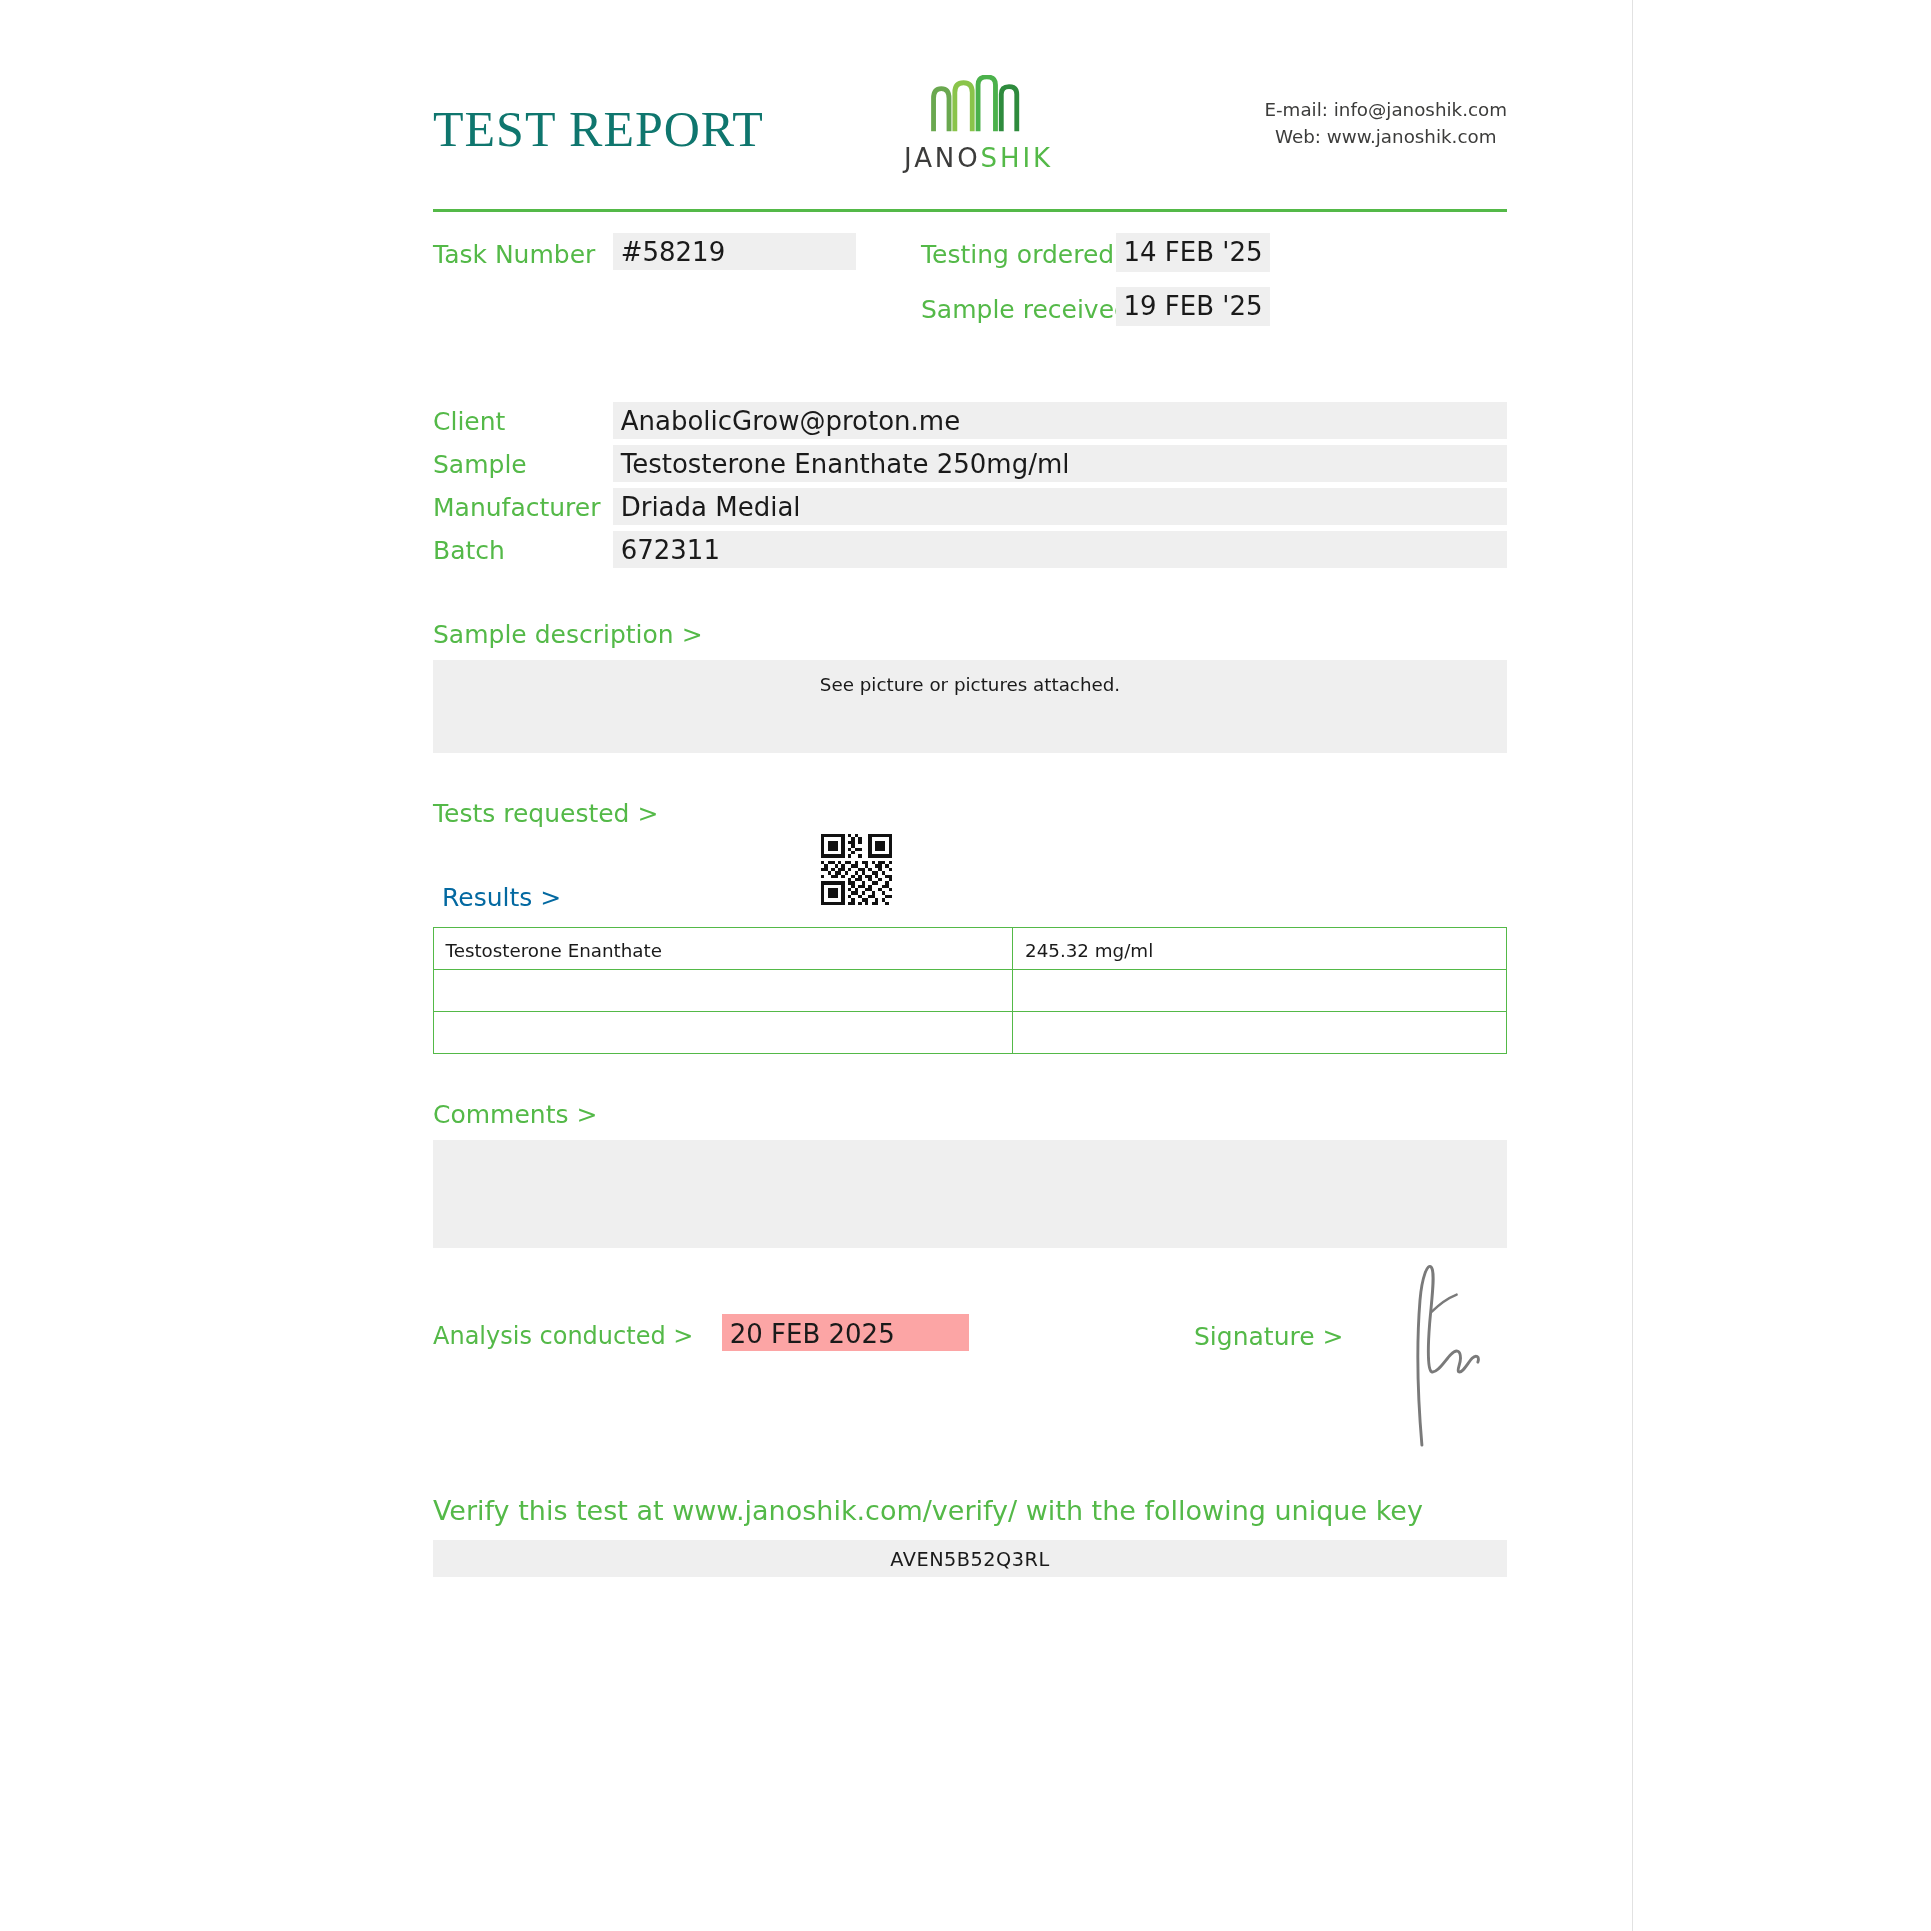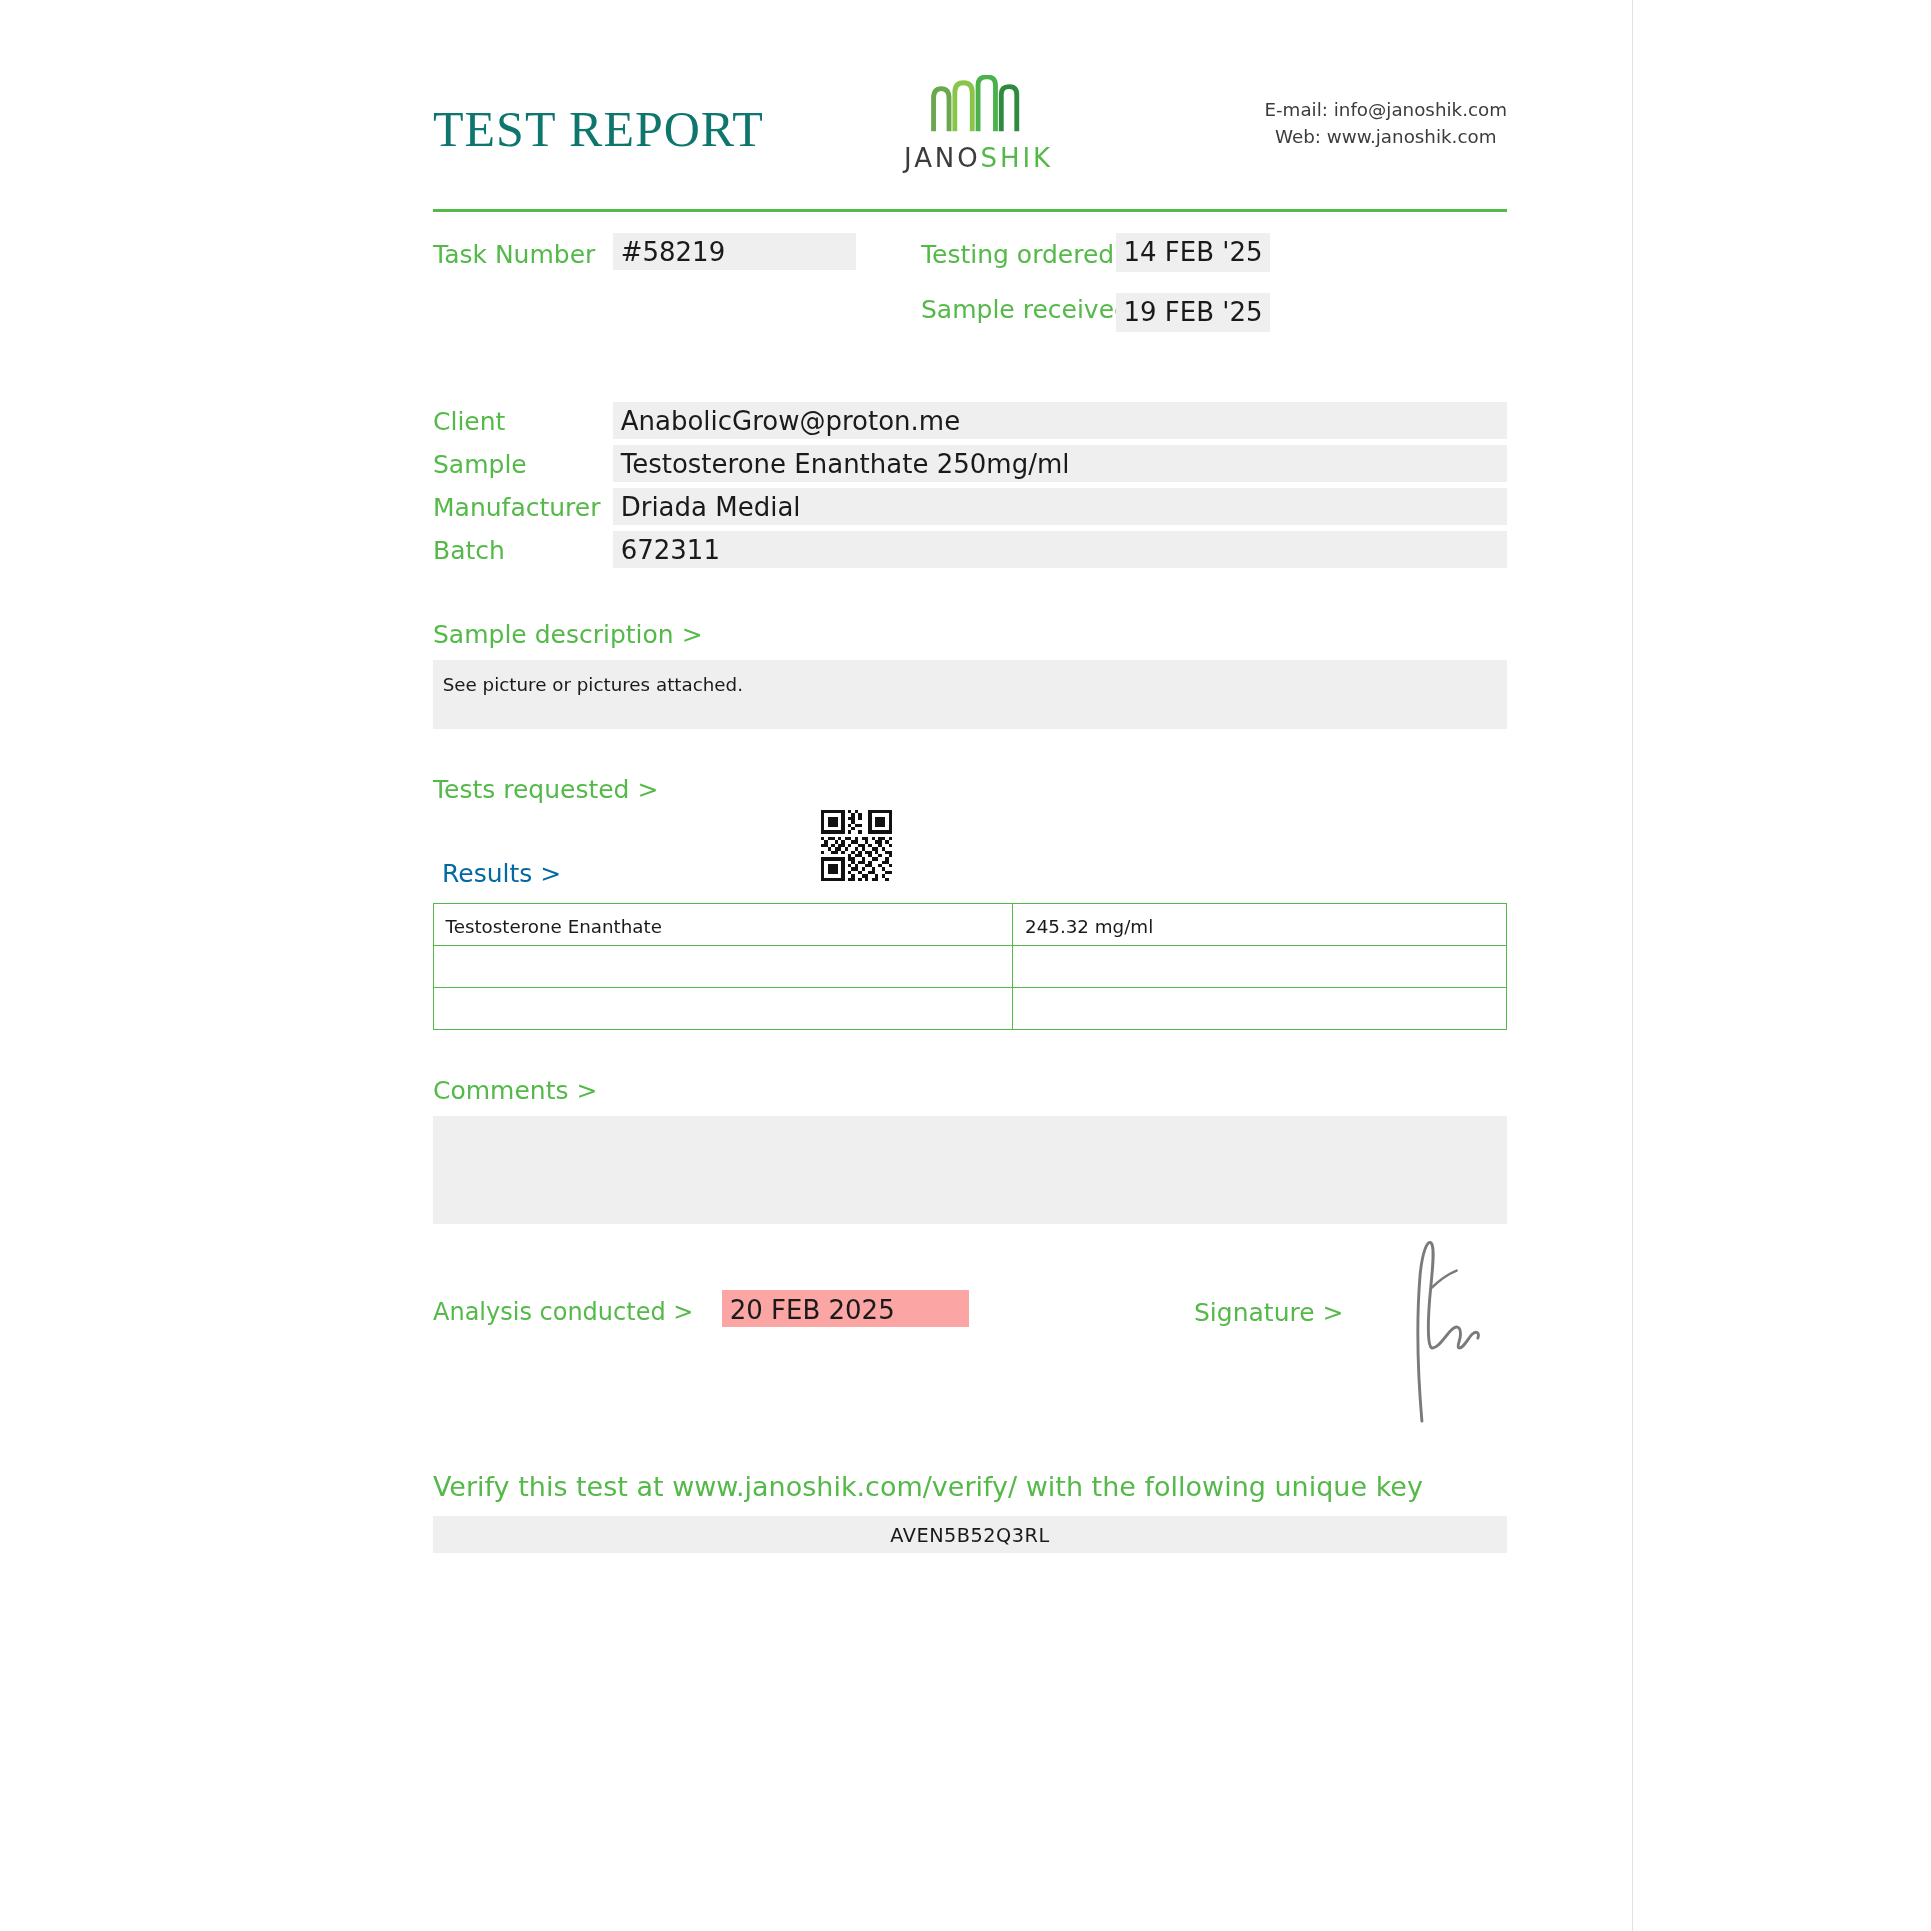--- a/index.html
+++ b/index.html
@@ -122,21 +122,21 @@
     width: 154px;
     height: 39px;
     background: #efefef;
     font-size: 26px;
     color: #1a1a1a;
     text-align: center;
     padding-top: 4.8px;
     box-sizing: border-box;
   }
   .date-ordered { top: 0px; }
-  .date-received { top: 60px; }
+  .date-received { top: 54px; }
   
   .info {
     margin-top: 63px;
   }
   .info-row {
     position: relative;
     height: 43px;
   }
   .info-label {
     position: absolute;
@@ -164,21 +164,21 @@
     margin-top: 46px;
     margin-bottom: 11.6px;
   }
   .gray-box {
     background: #efefef;
     color: #1a1a1a;
     font-size: 18.3px;
     padding: 13.5px 9.7px 0 9.7px;
     box-sizing: border-box;
   }
-  .box-sample { height: 69px; }
+  .box-sample { height: 93px; text-align: center; }
   .box-tests { height: 93px; }
   .box-comments { height: 108px; }
   
   .results-head-wrap {
     position: relative;
     height: 58px;
     margin-top: 39px;
   }
   .results-head {
     position: absolute;

